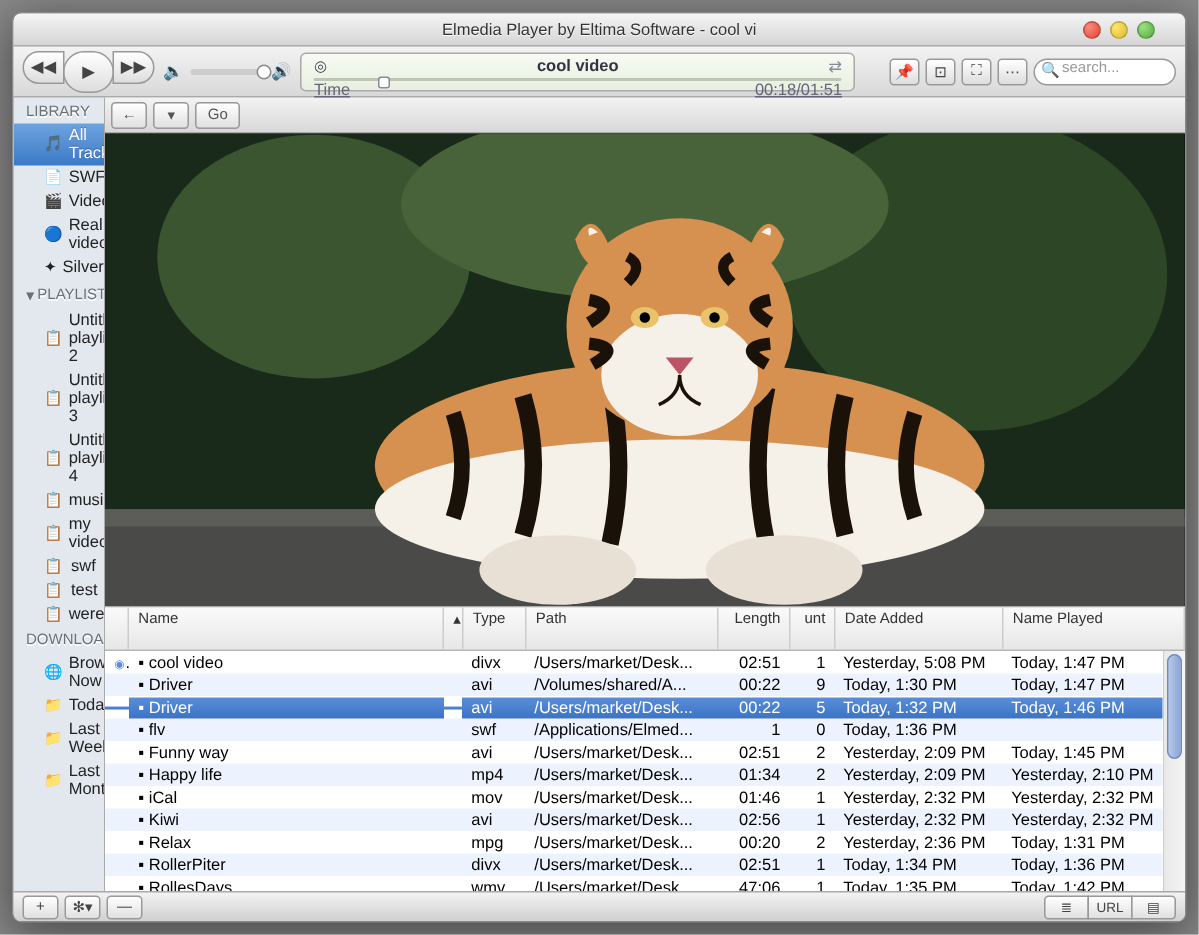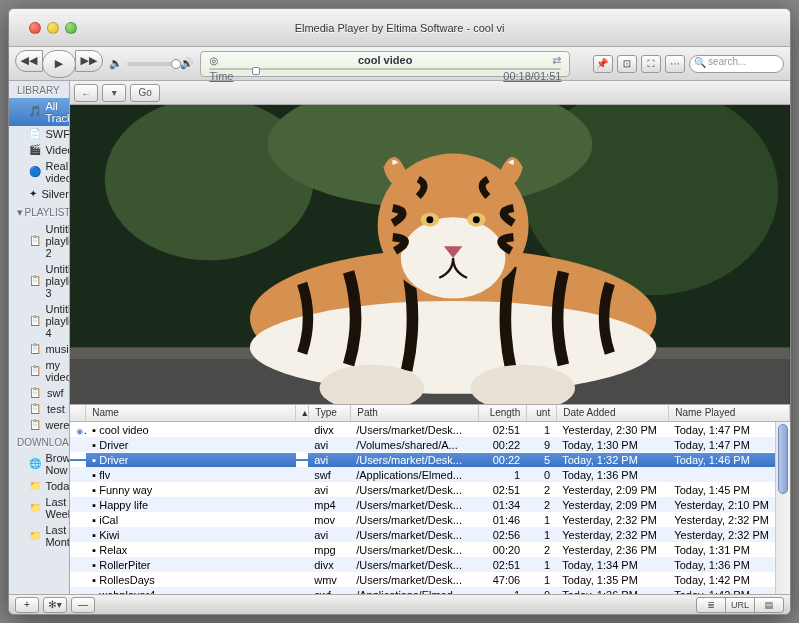--- a/index.html
+++ b/index.html
@@ -1,18 +1,18 @@
 <!DOCTYPE html>
 <html><head>
 <meta charset="utf-8">
 <style>
 * { margin: 0; padding: 0; box-sizing: border-box; font-family: "Lucida Grande", sans-serif; font-size: 11px; }
 body { background: #888; display: flex; justify-content: center; align-items: center; height: 623px; }
 .window { width: 783px; height: 607px; background: #ededed; border-radius: 6px; box-shadow: 0 6px 30px rgba(0,0,0,0.5); display: flex; flex-direction: column; overflow: hidden; border: 1px solid #888; }
-.titlebar { height: 38px; background: linear-gradient(#f5f5f5,#d5d5d5); display: flex; align-items: center; padding: 0 20px; border-bottom: 1px solid #aaa; position: relative; }
+.titlebar { height: 22px; background: linear-gradient(#f5f5f5,#d5d5d5); display: flex; align-items: center; padding: 0 20px; border-bottom: 1px solid #aaa; position: relative; justify-content: flex-end; }
 .traffic { display: flex; gap: 6px; }
 .tl { width: 12px; height: 12px; border-radius: 50%; border: 1px solid rgba(0,0,0,0.2); }
 .red { background: radial-gradient(circle at 30% 30%, #ff8a80, #d43); }
 .yellow { background: radial-gradient(circle at 30% 30%, #ffe56b, #db3); }
 .green { background: radial-gradient(circle at 30% 30%, #9be27d, #5a4); }
 .title { position: absolute; left: 50%; transform: translateX(-50%); color: #333; text-shadow: 0 1px 0 #fff; }
 .toolbar { height: 34px; background: linear-gradient(#f3f3f3,#d8d8d8); border-bottom: 1px solid #aaa; display: flex; align-items: center; padding: 0 6px; gap: 6px; }
 .transport { display: flex; }
 .tbtn { width: 28px; height: 22px; background: linear-gradient(#fff,#ddd); border: 1px solid #999; display: flex; align-items: center; justify-content: center; color: #444; }
 .tbtn:first-child { border-radius: 11px 0 0 11px; }
@@ -35,21 +35,21 @@
 .main { flex: 1; display: flex; overflow: hidden; }
 .sidebar { width: 150px; background: #e3e8ee; border-right: 1px solid #aaa; overflow-y: auto; }
 .sb-header { color: #6a7078; font-size: 10px; padding: 4px 6px 2px 8px; text-shadow: 0 1px 0 #fff; display: flex; align-items: center; gap: 2px; }
 .sb-item { padding: 2px 4px 2px 20px; display: flex; align-items: center; gap: 4px; color: #222; cursor: default; }
 .sb-item.sel { background: linear-gradient(#6ea3df,#3b7ac7); color: #fff; text-shadow: 0 -1px 0 rgba(0,0,0,0.3); }
 .sb-icon { width: 14px; height: 12px; display: inline-block; font-size: 10px; }
 .content { flex: 1; display: flex; flex-direction: column; }
 .video { flex: 1; background: #000; display: flex; align-items: center; justify-content: center; position: relative; min-height: 0; }
 .video svg { width: 100%; height: 100%; }
 .tracks { height: 190px; display: flex; flex-direction: column; border-top: 1px solid #aaa; }
-.thead { display: flex; background: linear-gradient(#fafafa,#e7e7e7); border-bottom: 1px solid #b5b5b5; height: 17px; justify-content: center; }
+.thead { display: flex; background: linear-gradient(#fafafa,#e7e7e7); border-bottom: 1px solid #b5b5b5; height: 29px; justify-content: center; }
 .th { border-right: 1px solid #ccc; padding: 2px 6px; color: #333; font-size: 10px; text-align: left; overflow: hidden; white-space: nowrap; }
 .tbody { flex: 1; overflow-y: scroll; background: #fff; }
 .tr { display: flex; height: 15px; align-items: center; }
 .tr:nth-child(even) { background: #edf3fe; }
 .tr.sel .td { background: linear-gradient(#5a8dd8,#3a74c5); color: #fff; }
 .td { padding: 1px 6px; overflow: hidden; white-space: nowrap; text-overflow: ellipsis; font-size: 11px; color: #000; }
 .c-indicator { width: 16px; flex: 0 0 16px; }
 .c-name { flex: 0 0 210px; }
 .c-type { flex: 0 0 42px; }
 .c-path { flex: 0 0 128px; }
@@ -259,21 +259,21 @@
         <div class="tbodywrap">
           <div class="tbody" id="tbody">
               <div class="tr">
                 <div class="td c-indicator"><span class="playicon">◉</span></div>
                 <div class="td c-name"><span>▪</span> cool video</div>
                 <div class="td" style="width:12px;flex:0 0 12px"></div>
                 <div class="td c-type">divx</div>
                 <div class="td c-path">/Users/market/Desk...</div>
                 <div class="td c-length">02:51</div>
                 <div class="td c-unt">1</div>
-                <div class="td c-date">Yesterday, 2:30 PM</div>
+                <div class="td c-date">Yesterday, 5:08 PM</div>
                 <div class="td c-last">Today, 1:47 PM</div>
               </div>
               <div class="tr">
                 <div class="td c-indicator"></div>
                 <div class="td c-name"><span>▪</span> Driver</div>
                 <div class="td" style="width:12px;flex:0 0 12px"></div>
                 <div class="td c-type">avi</div>
                 <div class="td c-path">/Volumes/shared/A...</div>
                 <div class="td c-length">00:22</div>
                 <div class="td c-unt">9</div>

